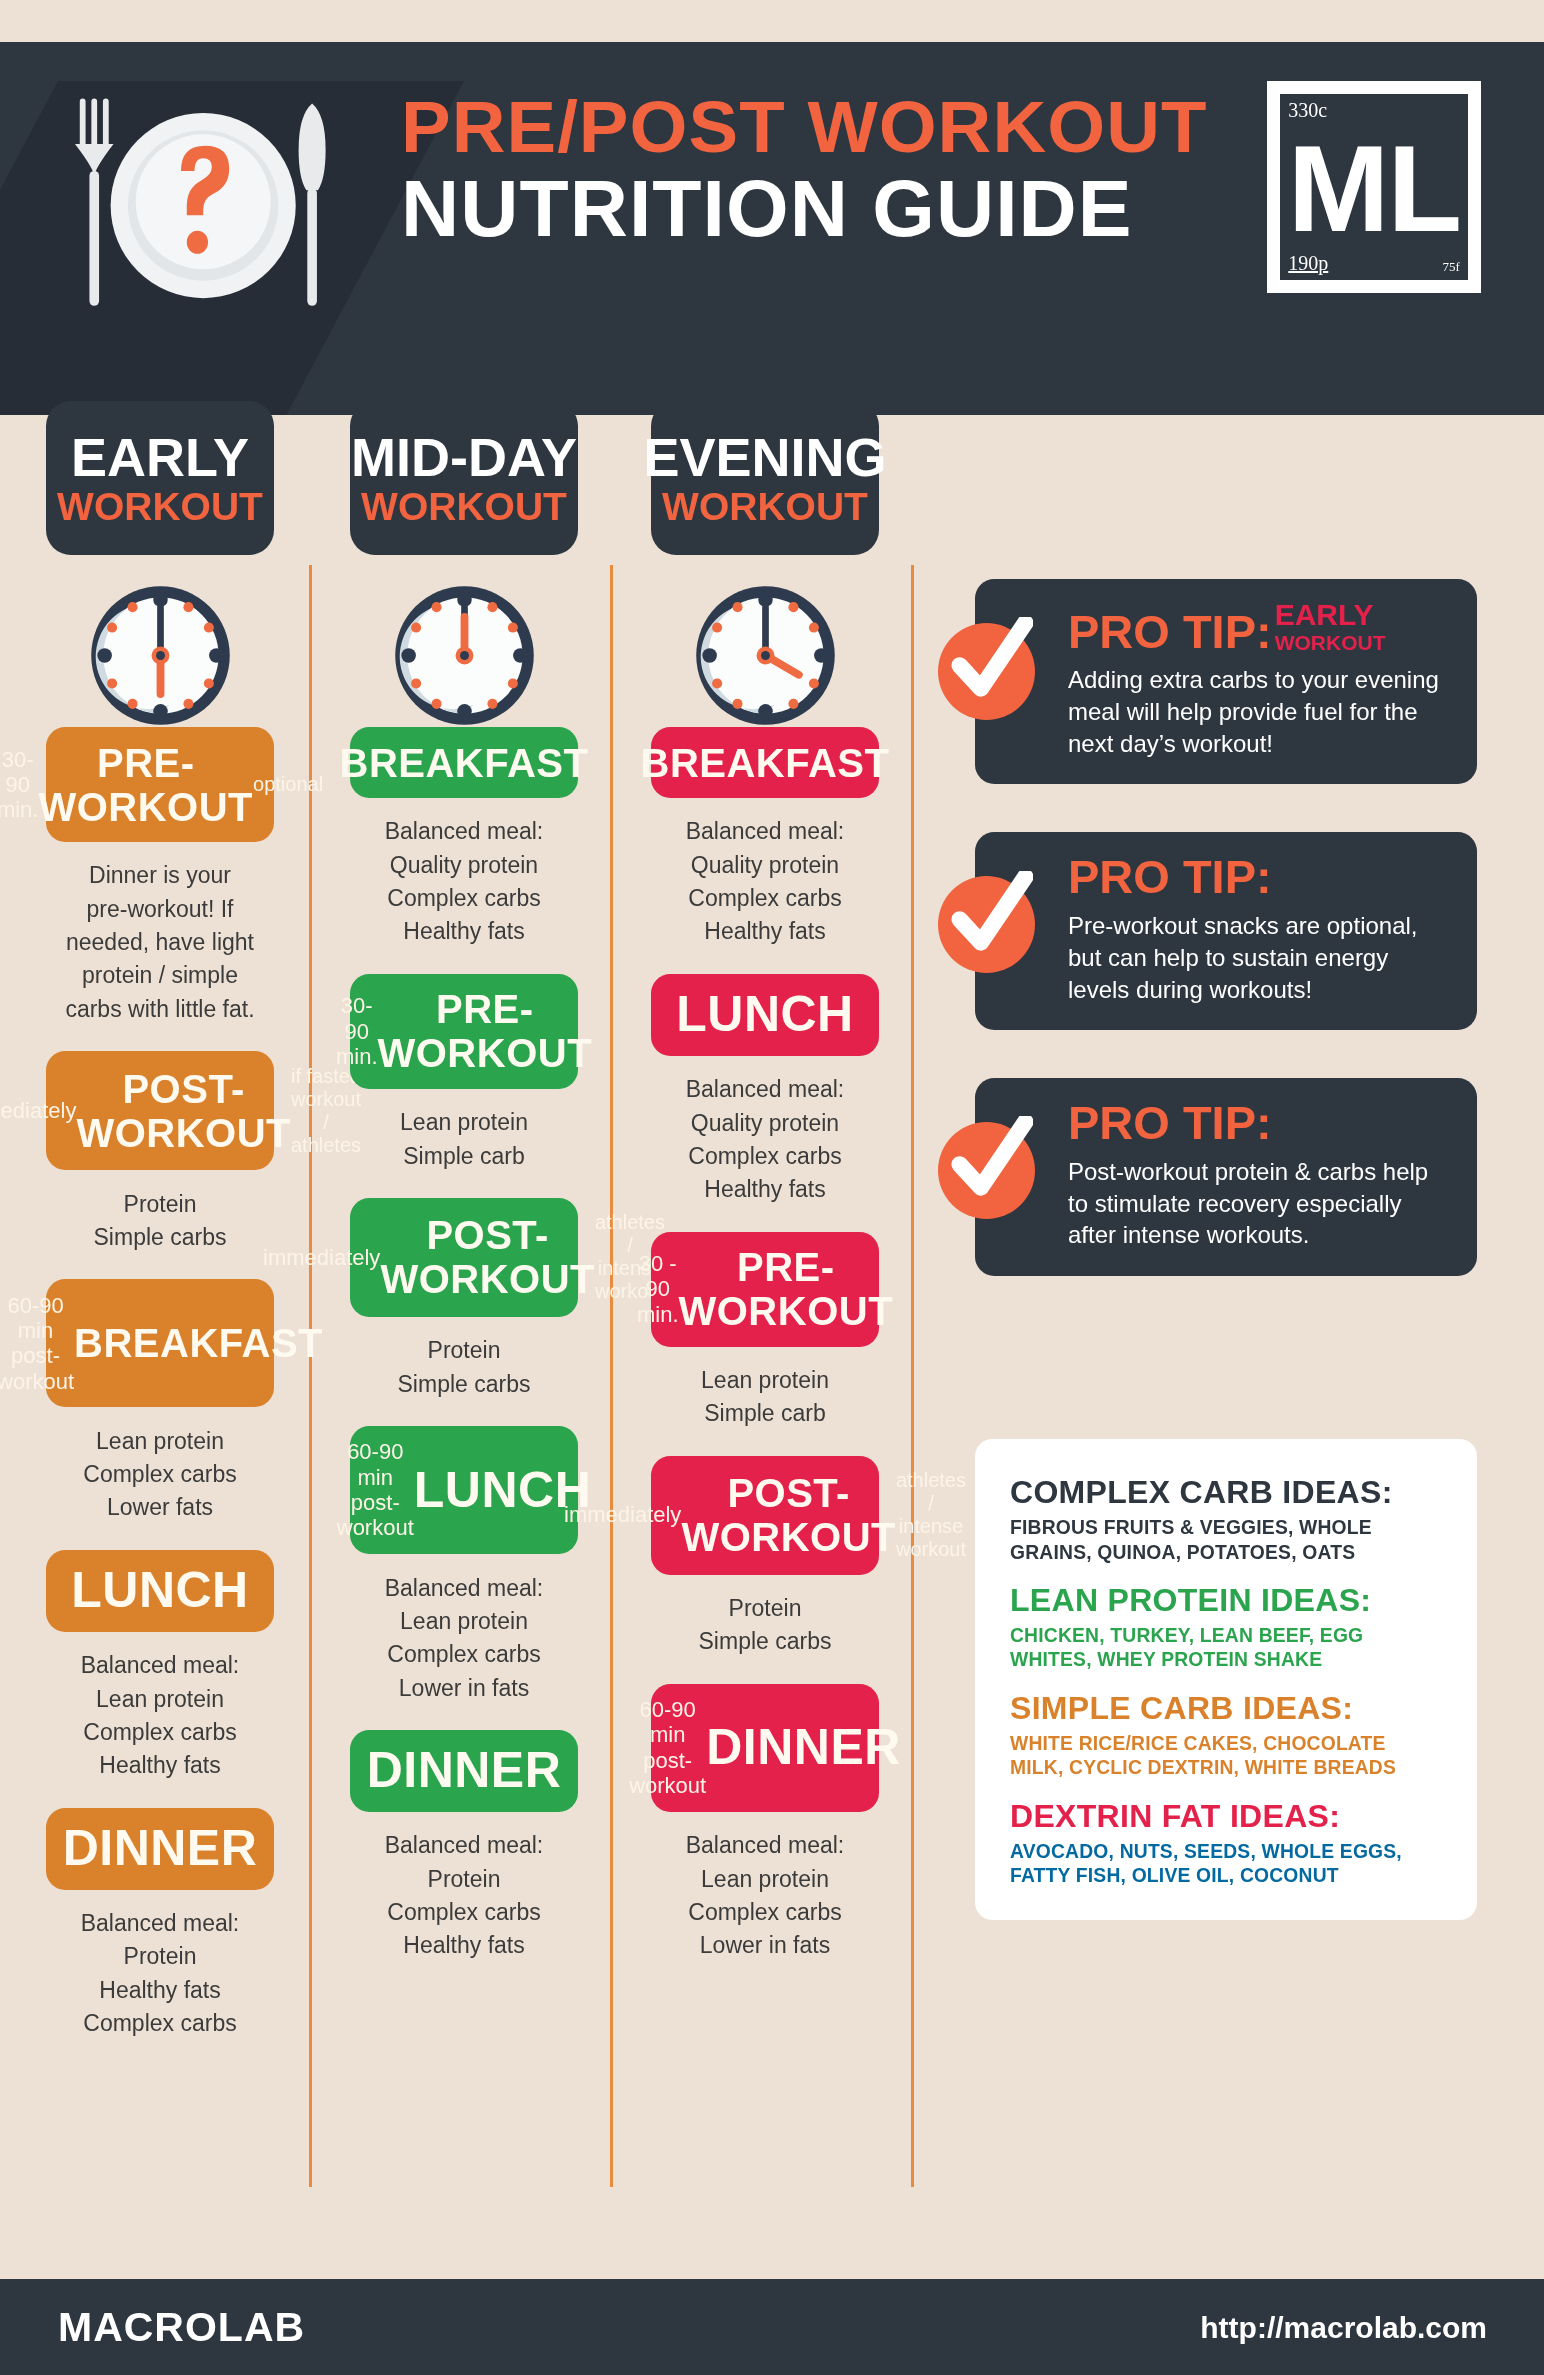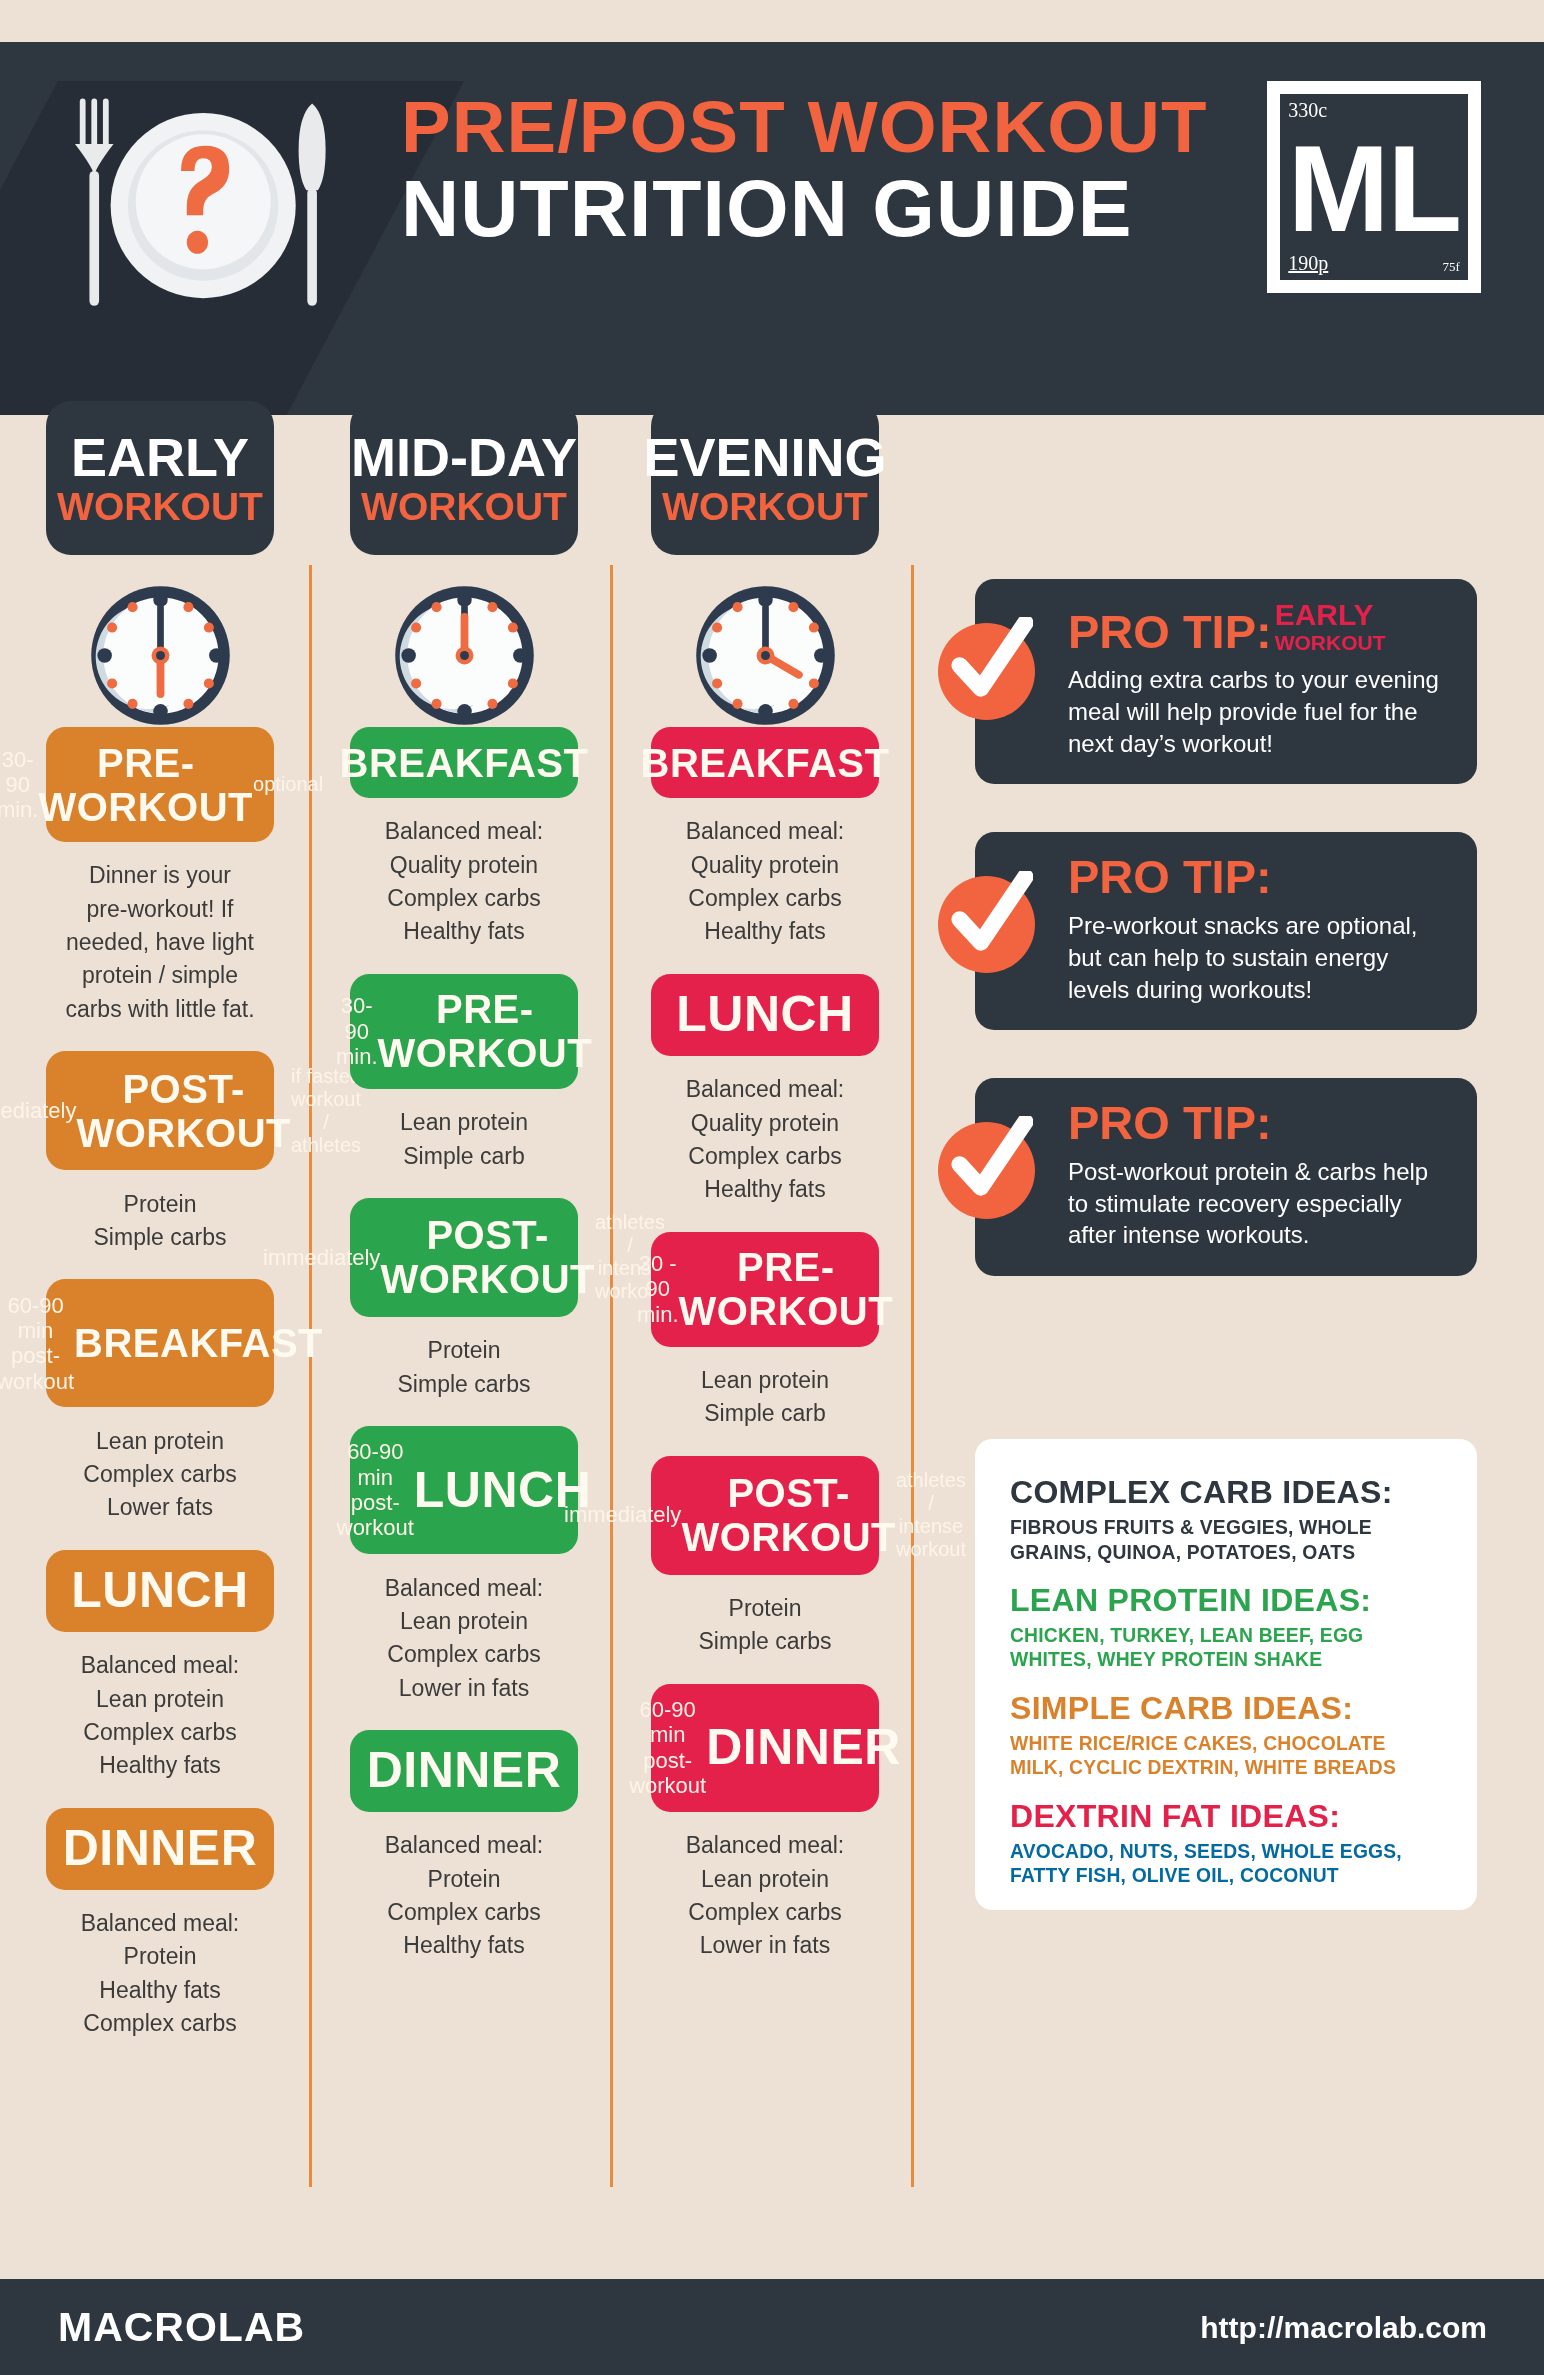--- a/index.html
+++ b/index.html
@@ -130,21 +130,21 @@
   .tip-tag .tt1 { font-size: 30px; font-weight: bold; display: block; }
   .tip-tag .tt2 { font-size: 21px; font-weight: bold; display: block; margin-top: 1.9px; }
   .tip-tag:empty { display: none; }
   .tip-body {
     margin-top: 9.7px; font-size: 24px; line-height: 1.32; color: #ffffff;
   }
 
   
   .ideas {
     position: absolute; left: 975px; top: 1439px; width: 502px;
-    background: #ffffff; border-radius: 17.4px; padding: 37px 35px 22px 35px;
+    background: #ffffff; border-radius: 17.4px; padding: 37px 35px 32px 35px;
   }
   .idea-group { margin-bottom: 19.3px; }
   .idea-group:last-child { margin-bottom: 0; }
   .idea-h {
     font-family: "Liberation Sans Narrow","Liberation Sans", sans-serif;
     font-size: 32px; font-weight: bold; line-height: 1.05; letter-spacing: 0.3px;
   }
   .idea-l {
     font-family: "Liberation Sans Narrow","Liberation Sans", sans-serif;
     font-size: 19.3px; font-weight: bold; line-height: 1.25; margin-top: 6.8px;

